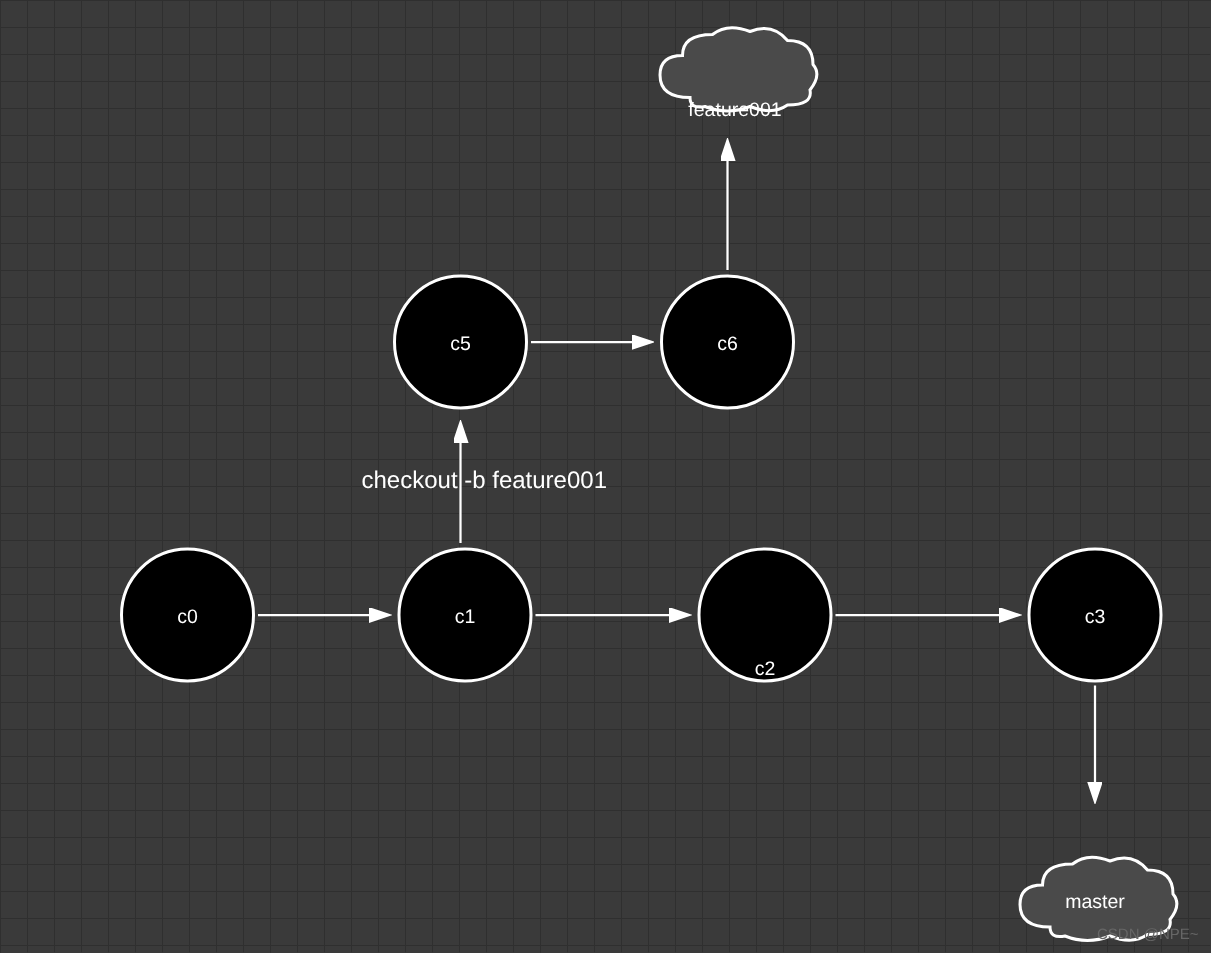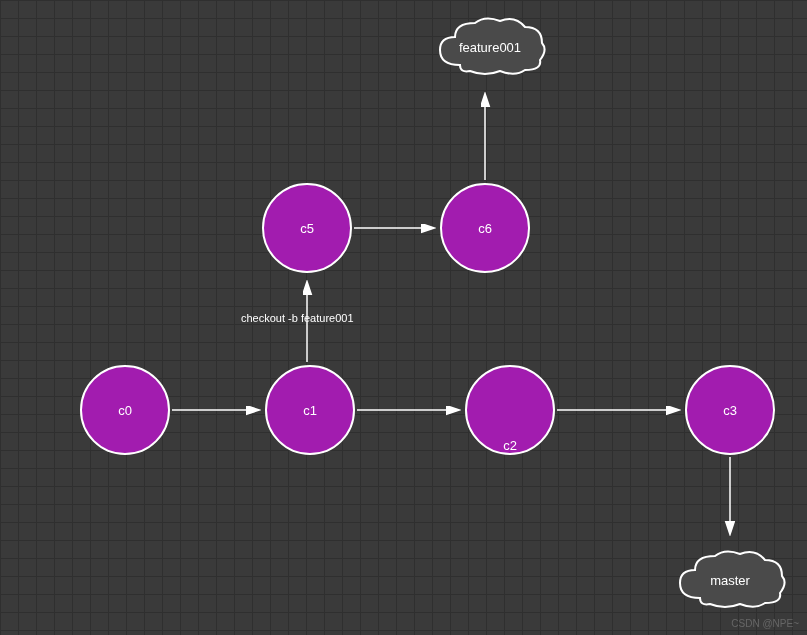--- a/index.html
+++ b/index.html
@@ -19,21 +19,21 @@
         linear-gradient(90deg, #2f2f2f 1px, transparent 1px),
         linear-gradient(#1a1a1a 1px, transparent 1px),
         linear-gradient(90deg, #1a1a1a 1px, transparent 1px);
       background-size: 18px 18px, 18px 18px, 180px 180px, 180px 180px;
     }
     .circle {
       position: absolute;
       width: 90px;
       height: 90px;
       border-radius: 50%;
-      background: #a21caf;
+      background: #000000;
       border: 2px solid #fff;
       display: flex;
       align-items: center;
       justify-content: center;
       color: #fff;
       font-size: 13px;
     }
     .cloud {
       position: absolute;
       color: #fff;
@@ -45,21 +45,21 @@
     .cloud svg { position: absolute; }
     .cloud span { position: relative; z-index: 1; }
     .arrow {
       position: absolute;
       stroke: #fff;
       fill: #fff;
     }
     .label {
       position: absolute;
       color: #fff;
-      font-size: 11px;
+      font-size: 16px;
     }
     .watermark-br {
       position: absolute;
       bottom: 6px;
       right: 8px;
       color: #666;
       font-size: 10px;
       text-align: center;
     }
   </style>
@@ -81,28 +81,28 @@
   <span>c3</span>
 </div>
 
 <div class="circle" style="left:262px; top:183px;">
   <span>c5</span>
 </div>
 <div class="circle" style="left:440px; top:183px;align-items:center;">
   <span>c6</span>
 </div>
 
-<div class="cloud" style="left:430px; top:15px; width:120px; height:65px;">
+<div class="cloud" style="left:430px; top:15px; width:120px; height:65px;align-items:flex-end;">
   <svg width="120" height="65" viewBox="0 0 120 65">
     <path d="M30,50 Q10,50 10,35 Q10,22 25,22 Q25,8 45,8 Q55,0 70,6 Q85,0 95,12 Q112,12 112,28 Q118,35 110,45 Q112,55 95,55 Q85,62 70,56 Q55,62 40,56 Q30,58 30,50 Z" fill="#4a4a4a" stroke="#fff" stroke-width="2"></path>
   </svg>
   <span>feature001</span>
 </div>
 
-<div class="cloud" style="left:670px; top:548px; width:120px; height:65px;">
+<div class="cloud" style="left:670px; top:568px; width:120px; height:65px;">
   <svg width="120" height="65" viewBox="0 0 120 65">
     <path d="M30,50 Q10,50 10,35 Q10,22 25,22 Q25,8 45,8 Q55,0 70,6 Q85,0 95,12 Q112,12 112,28 Q118,35 110,45 Q112,55 95,55 Q85,62 70,56 Q55,62 40,56 Q30,58 30,50 Z" fill="#4a4a4a" stroke="#fff" stroke-width="2"></path>
   </svg>
   <span>master</span>
 </div>
 
 <svg class="arrow" style="left:0; top:0;" width="807" height="635">
   <defs>
     <marker id="ah" markerWidth="10" markerHeight="10" refX="8" refY="3" orient="auto">
       <path d="M0,0 L9,3 L0,6 Z" fill="#fff"></path>

